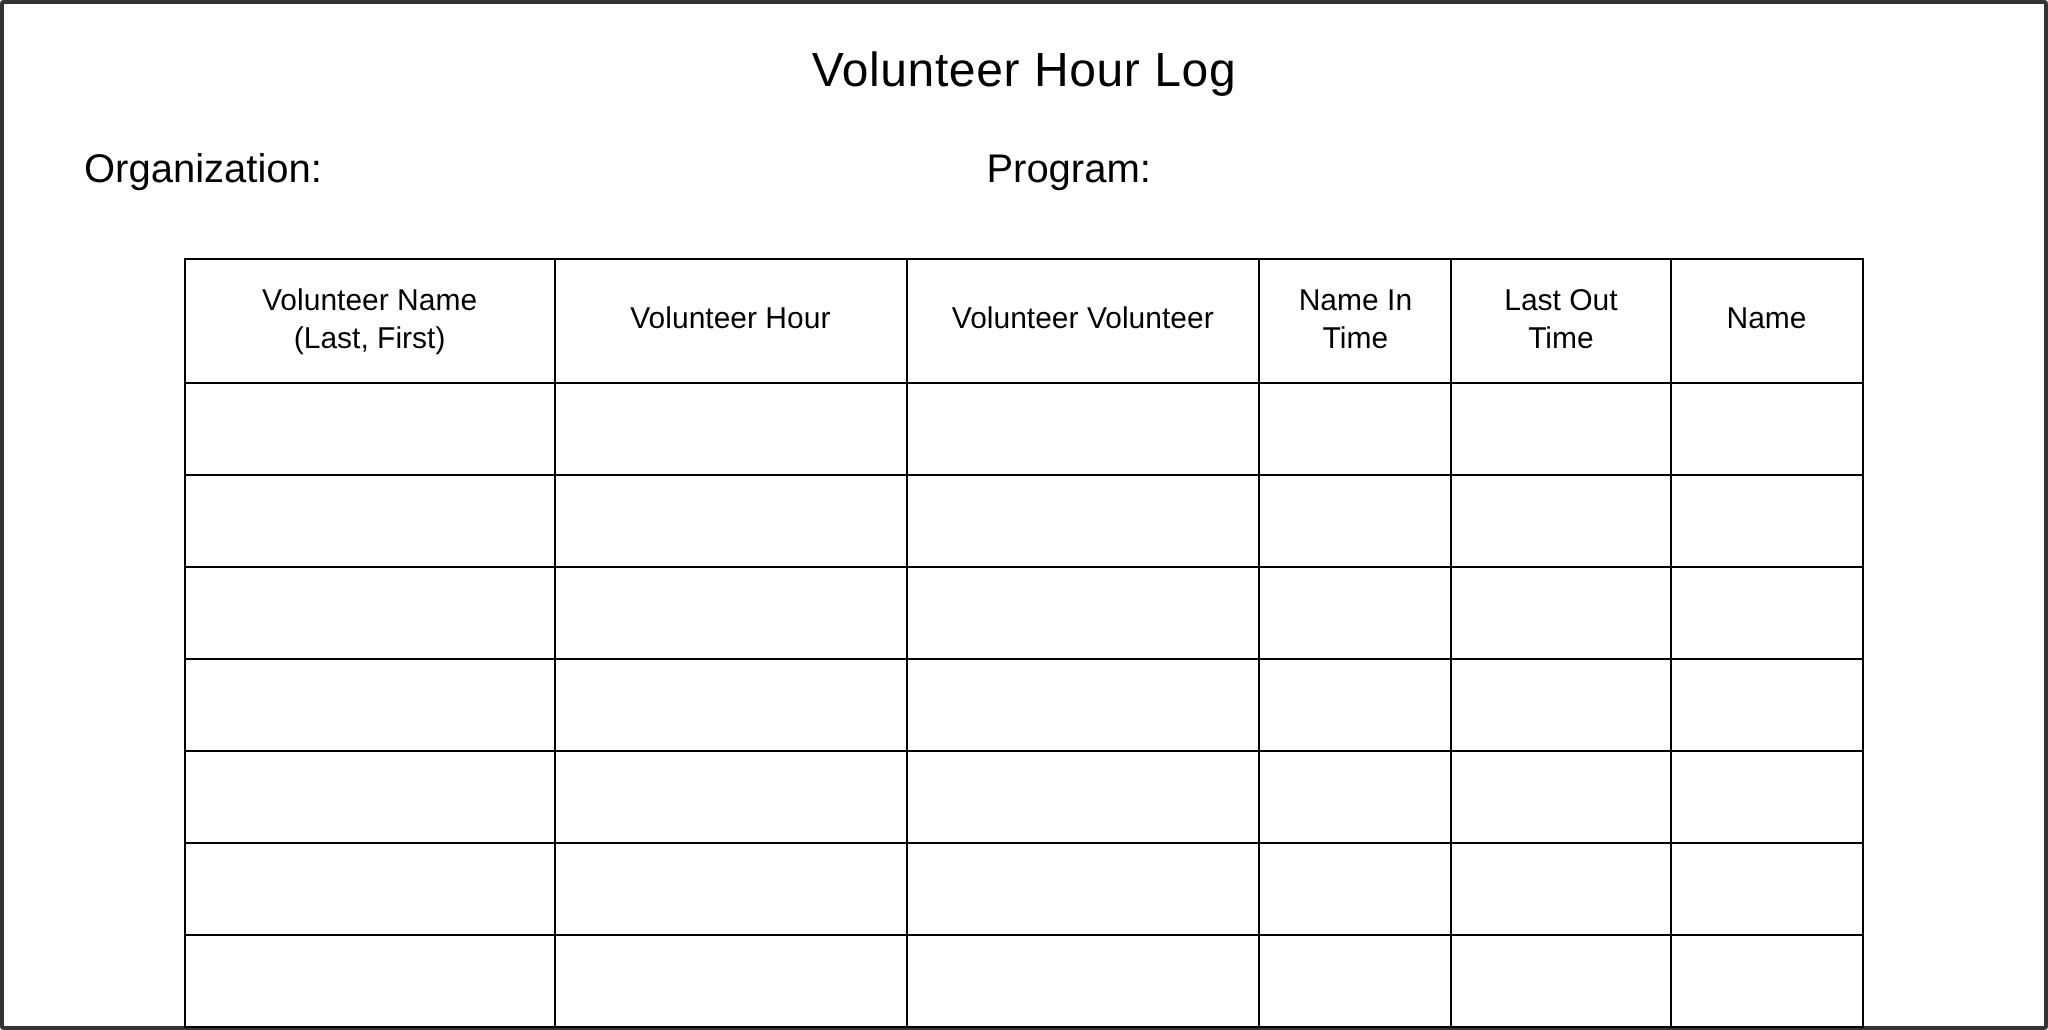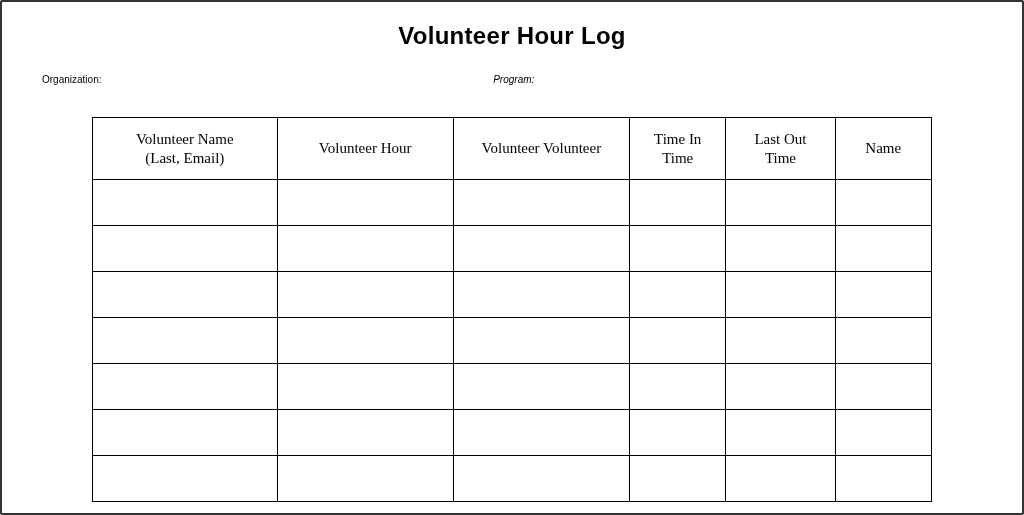--- a/index.html
+++ b/index.html
@@ -18,47 +18,45 @@
       width: 100%;
       height: 100%;
       border: 2px solid #333;
       border-radius: 2px;
       padding: 20px 40px;
       background: #fff;
     }
     .title {
       text-align: center;
       font-size: 24px;
-      font-weight: 700;
+      font-weight: 400;
       color: #000;
       margin-bottom: 24px;
       letter-spacing: 0.3px;
     }
     .meta-row {
       display: flex;
       margin-bottom: 32px;
-      font-size: 10px;
+      font-size: 20px;
       font-weight: 500;
       color: #000;
     }
     .meta-left {
       flex: 0 0 48%;
     }
     .meta-right {
       flex: 1;
-      font-style: italic;
     }
     .table-wrap {
       padding: 0 50px;
     }
     table {
       width: 100%;
       border-collapse: collapse;
       table-layout: fixed;
-      font-family: Liberation Serif, serif;
     }
     th, td {
       border: 1px solid #000;
       text-align: center;
       vertical-align: middle;
       font-size: 15px;
       font-weight: 500;
       color: #000;
     }
     th {
@@ -95,26 +93,26 @@
           <col class="c-email">
           <col class="c-act">
         <col class="c-in">
           <col class="c-out">
           <col class="c-hrs">
       </colgroup>
       <thead>
         <tr>
           <th>
             <span>Volunteer Name</span><br>
-            <span>(Last, Email)</span>
+            <span>(Last, First)</span>
           </th>
           <th>Volunteer Hour</th>
           <th>Volunteer Volunteer</th>
           <th>
-            <span>Time In</span><br>
+            <span>Name In</span><br>
             <span>Time</span>
           </th>
           <th>
             <span>Last Out</span><br>
             <span>Time</span>
           </th>
           <th>Name</th>
         </tr>
       </thead>
       <tbody id="tbody">

